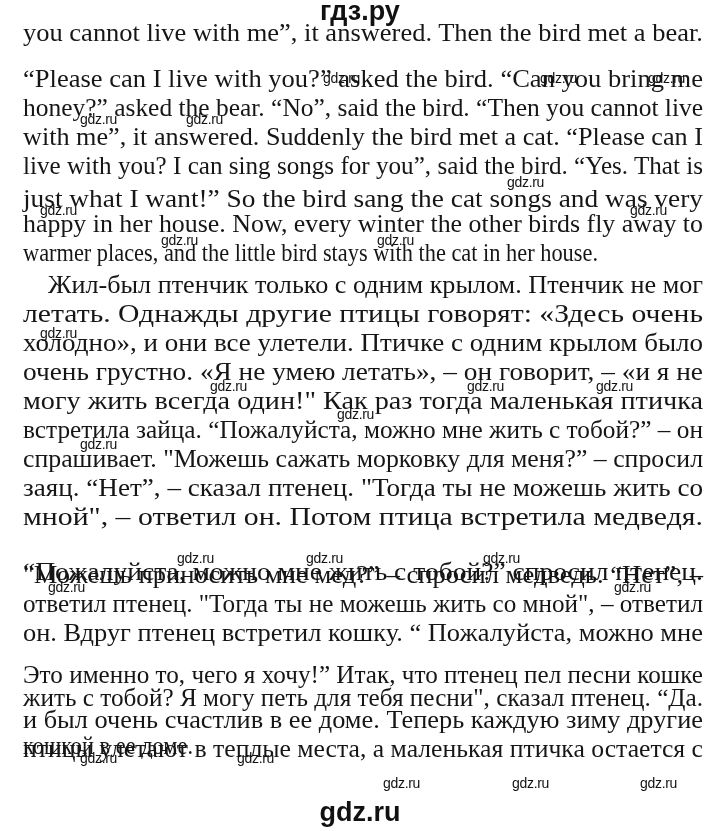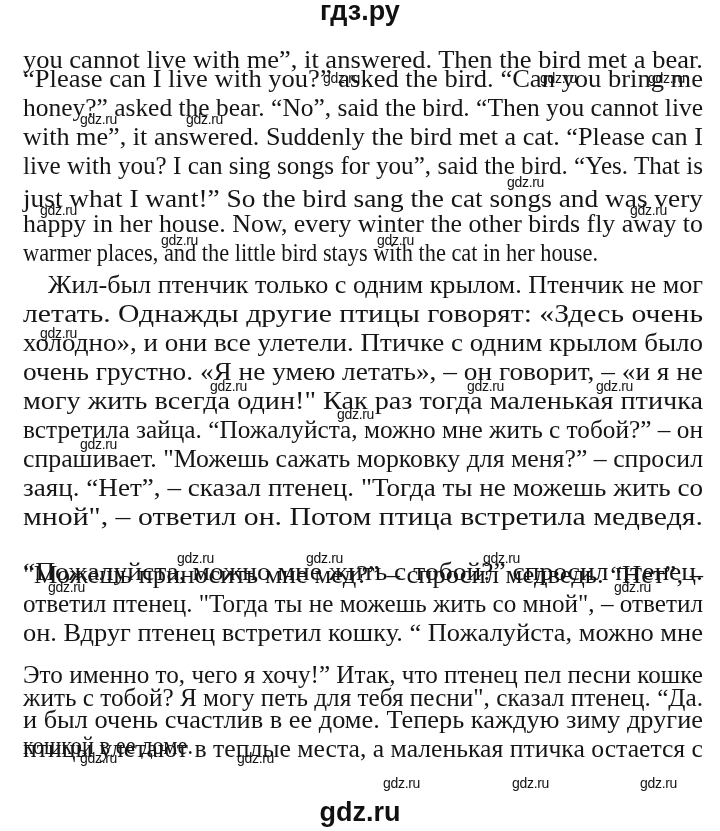--- a/index.html
+++ b/index.html
@@ -30,21 +30,21 @@
   }
 </style>
 </head>
 <body>
 
 <div class="header">гдз.ру</div>
 
 <div class="page">
 
   <div>
-    <div class="line" style="top:45px"><span class="fit" style="transform: scaleX(1.0189);">you cannot live with me”, it answered. Then the bird met a bear.</span></div>
+    <div class="line" style="top:18px"><span class="fit" style="transform: scaleX(1.0189);">you cannot live with me”, it answered. Then the bird met a bear.</span></div>
     <div class="line" style="top:64px"><span class="fit" style="transform: scaleX(1.0204);">“Please can I live with you?” asked the bird. “Can you bring me</span></div>
     <div class="line" style="top:93px"><span class="fit" style="transform: scaleX(0.9791);">honey?” asked the bear. “No”, said the bird. “Then you cannot live</span></div>
     <div class="line" style="top:122px"><span class="fit" style="transform: scaleX(1.0073);">with me”, it answered. Suddenly the bird met a cat. “Please can I</span></div>
     <div class="line" style="top:151px"><span class="fit" style="transform: scaleX(0.9661);">live with you? I can sing songs for you”, said the bird. “Yes. That is</span></div>
     <div class="line" style="top:184px"><span class="fit" style="transform: scaleX(1.0522);">just what I want!” So the bird sang the cat songs and was very</span></div>
     <div class="line" style="top:209px"><span class="fit" style="transform: scaleX(0.9959);">happy in her house. Now, every winter the other birds fly away to</span></div>
     <div class="line last" style="top:238px"><span class="fit" style="transform: scaleX(0.86);">warmer places, and the little bird stays with the cat in her house.</span></div>
   </div>
 
   <div>

